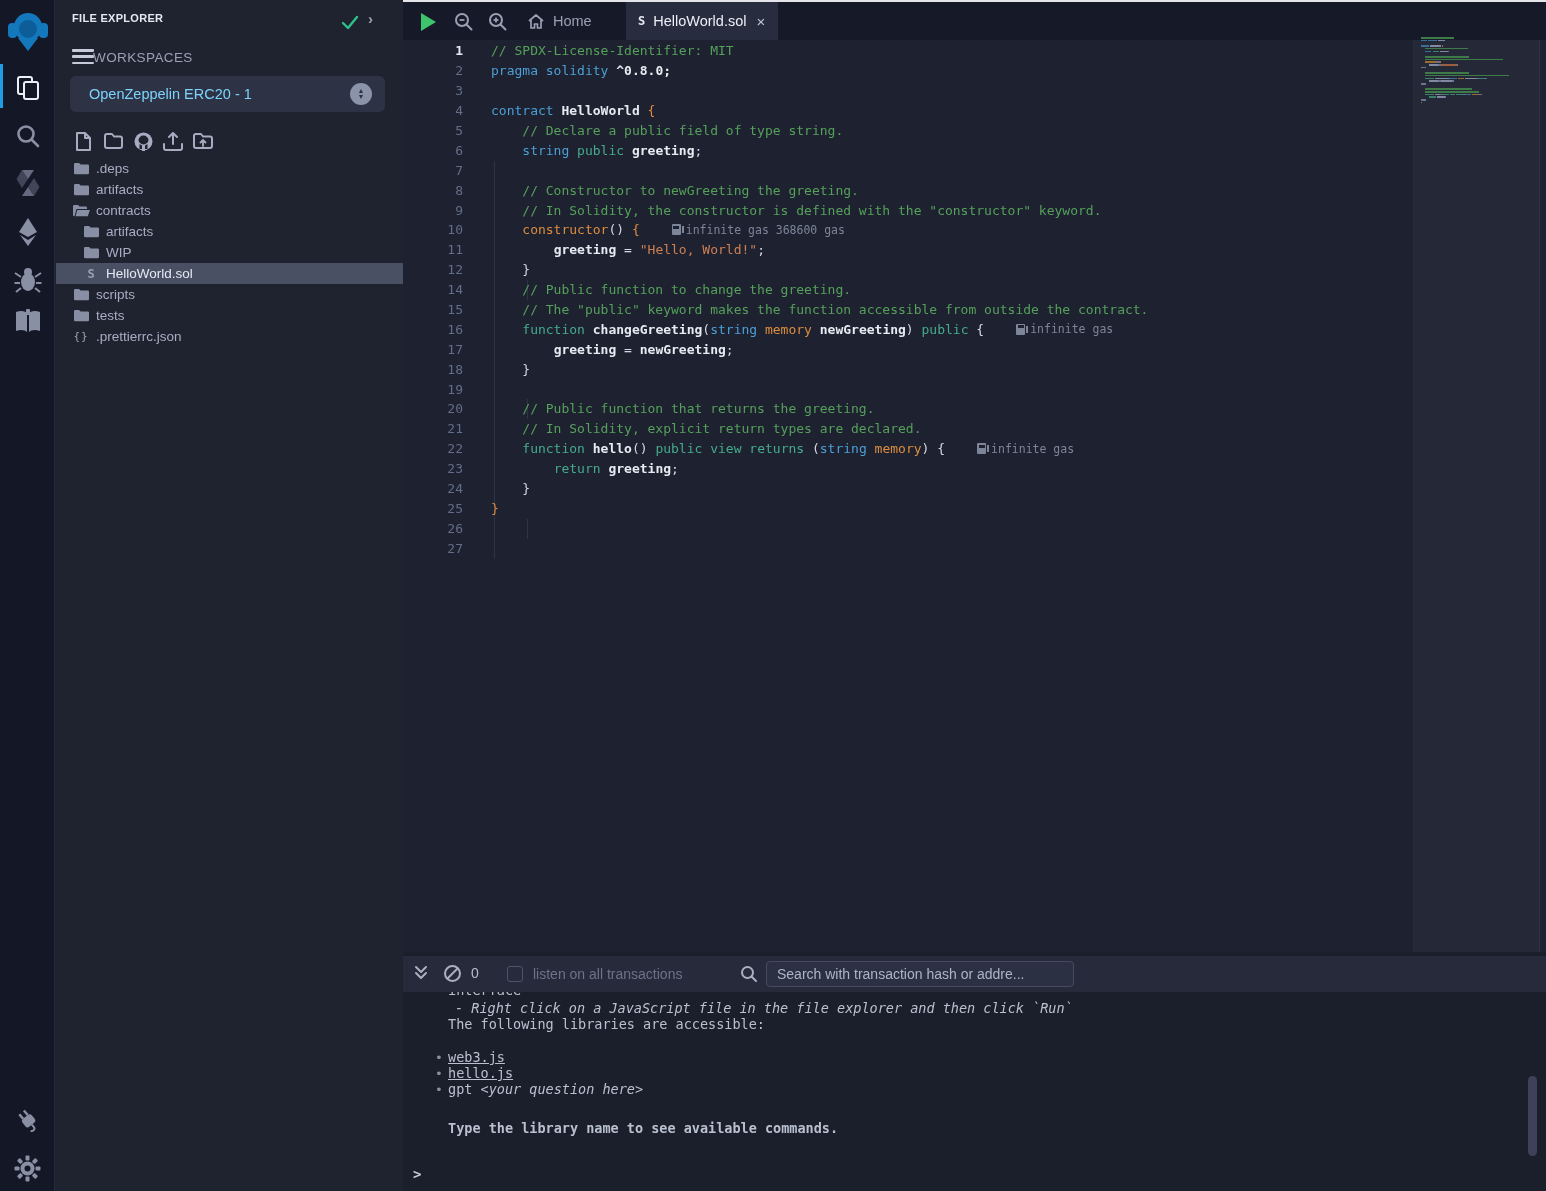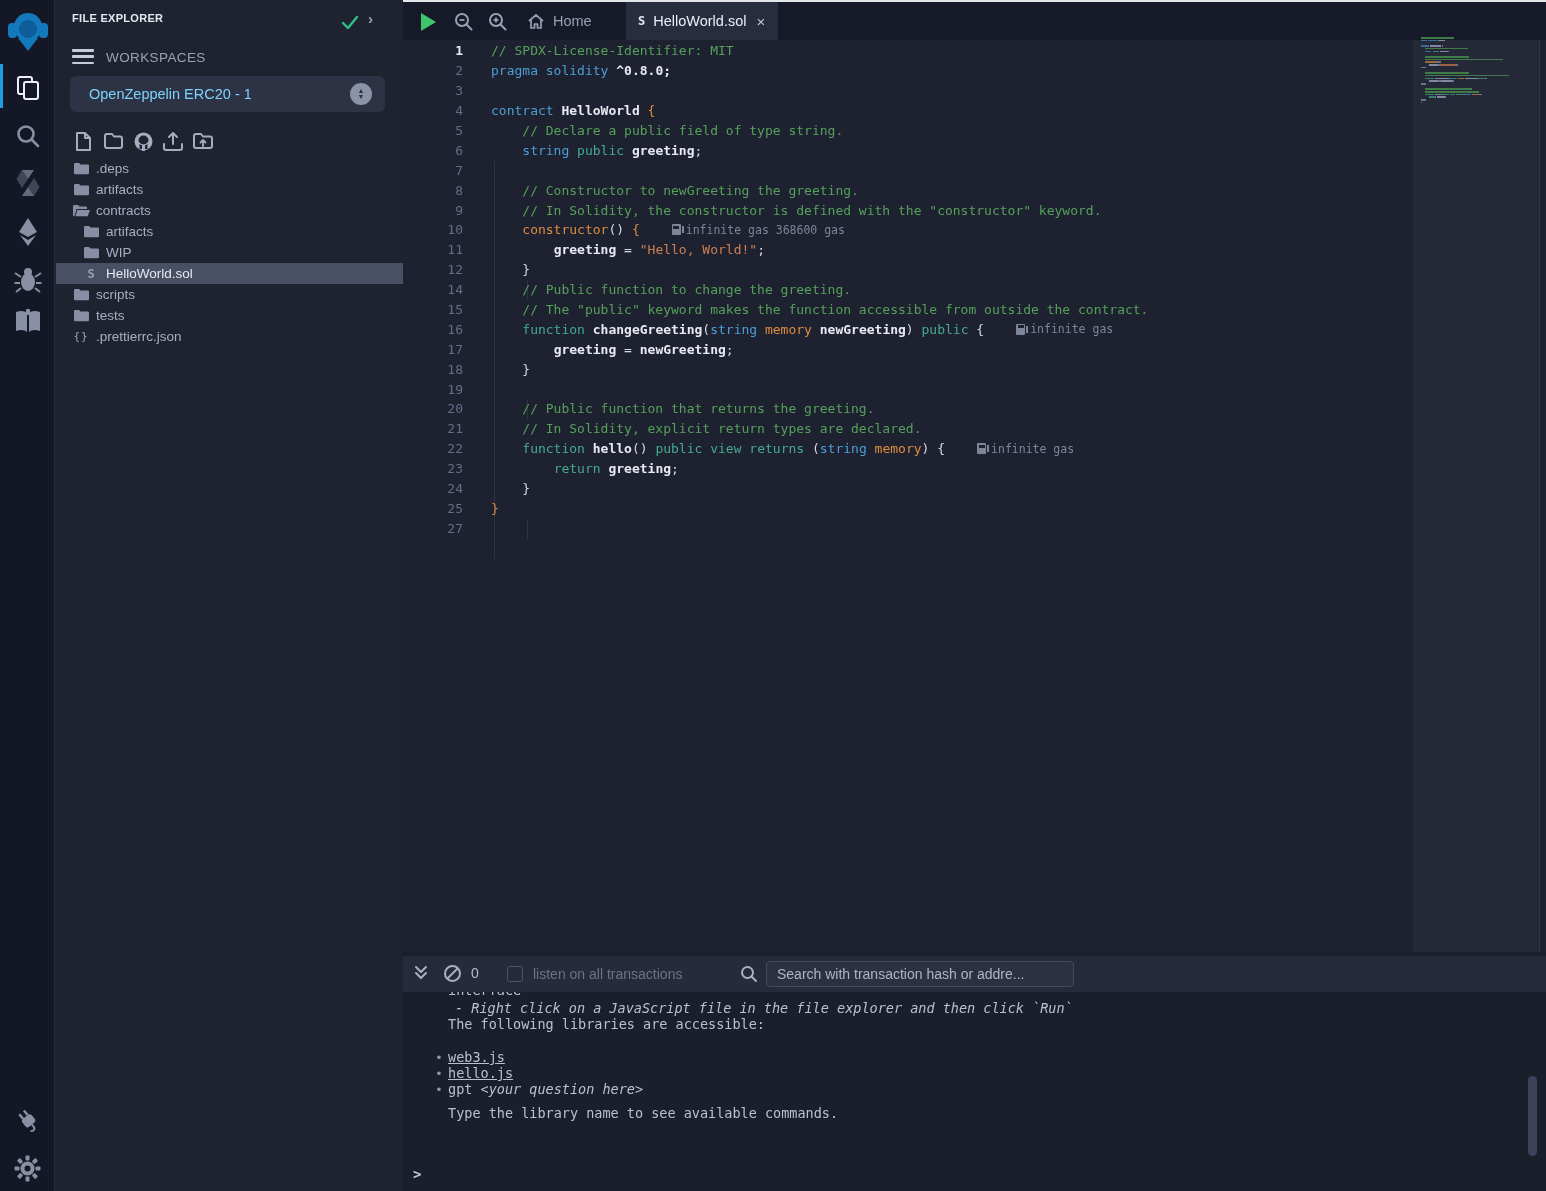--- a/index.html
+++ b/index.html
@@ -12,21 +12,21 @@
   .ab-icon { position:absolute; left:0; width:55px; display:flex; justify-content:center; align-items:center; }
   .ab-indicator { position:absolute; left:0; top:64px; width:3px; height:44px; background:#1e9de4; }
 
   
   #side-panel { position:absolute; left:56px; top:0; width:347px; height:1191px; background:#1f2330; }
   #panel-title { position:absolute; left:16px; top:12px; font-size:11px; font-weight:700; letter-spacing:.3px; color:#e4e8f1; }
   #panel-check { position:absolute; left:284px; top:13px; }
   #panel-chevron { position:absolute; left:312px; top:10px; font-size:15px; color:#9aa0b4; font-weight:700; }
   #ws-burger { position:absolute; left:16px; top:49px; width:22px; height:15px; display:flex; flex-direction:column; justify-content:space-between; }
   #ws-burger div { height:2.5px; background:#c6cbda; border-radius:1px; }
-  #ws-label { position:absolute; left:50px; top:50px; font-size:13.5px; letter-spacing:.4px; color:#9aa1b5; }
+  #ws-label { position:absolute; left:37px; top:50px; font-size:13.5px; letter-spacing:.4px; color:#9aa1b5; }
   #ws-select { position:absolute; left:14px; top:76px; width:315px; height:36px; background:#2e3245; border-radius:6px; display:flex; align-items:center; }
   #ws-select-label { margin-left:19px; font-size:14.5px; font-weight:500; color:#7dd3fc; }
   #ws-select-btn { position:absolute; right:13px; top:7px; width:22px; height:22px; border-radius:50%; background:#8b93a8; color:#2e3245; font-size:7px; display:flex; flex-direction:column; align-items:center; justify-content:center; line-height:6px; }
   #fe-toolbar { position:absolute; left:16px; top:129px; display:flex; gap:8px; }
   .fe-tool { width:22px; height:24px; display:flex; align-items:center; justify-content:center; }
   #file-tree { position:absolute; left:0; top:158px; width:347px; }
   .tree-row { position:relative; height:21px; display:flex; align-items:center; font-size:13.5px; color:#a8aec2; }
   .tree-row.selected { background:#4a5064; color:#e4e8f2; }
   .tree-ico { width:18px; display:flex; justify-content:center; margin-right:6px; }
   .glyph-json { font-family:"DejaVu Sans Mono",monospace; font-size:11px; color:#9aa1b5; letter-spacing:1px; }
@@ -355,20 +355,21 @@
           <div class="line"><span class="ln">16</span><span class="lc"><span class="tok-pl">    </span><span class="tok-fn">function</span><span class="tok-pl"> </span><span class="tok-id">changeGreeting</span><span class="tok-pl">(</span><span class="tok-kw">string</span><span class="tok-pl"> </span><span class="tok-or">memory</span><span class="tok-pl"> </span><span class="tok-id">newGreeting</span><span class="tok-pl">) </span><span class="tok-fn">public</span><span class="tok-pl"> {</span></span><span class="gas-note"><span class="gas-ico"></span><span>infinite gas</span></span></div>
           <div class="line"><span class="ln">17</span><span class="lc"><span class="tok-pl">        </span><span class="tok-id">greeting</span><span class="tok-pl"> = </span><span class="tok-id">newGreeting</span><span class="tok-pl">;</span></span></div>
           <div class="line"><span class="ln">18</span><span class="lc"><span class="tok-pl">    }</span></span></div>
           <div class="line"><span class="ln">19</span><span class="lc"></span></div>
           <div class="line"><span class="ln">20</span><span class="lc"><span class="tok-pl">    </span><span class="tok-cm">// Public function that returns the greeting.</span></span></div>
           <div class="line"><span class="ln">21</span><span class="lc"><span class="tok-pl">    </span><span class="tok-cm">// In Solidity, explicit return types are declared.</span></span></div>
           <div class="line"><span class="ln">22</span><span class="lc"><span class="tok-pl">    </span><span class="tok-fn">function</span><span class="tok-pl"> </span><span class="tok-id">hello</span><span class="tok-pl">() </span><span class="tok-fn">public</span><span class="tok-pl"> </span><span class="tok-fn">view</span><span class="tok-pl"> </span><span class="tok-fn">returns</span><span class="tok-pl"> (</span><span class="tok-kw">string</span><span class="tok-pl"> </span><span class="tok-or">memory</span><span class="tok-pl">) {</span></span><span class="gas-note"><span class="gas-ico"></span><span>infinite gas</span></span></div>
           <div class="line"><span class="ln">23</span><span class="lc"><span class="tok-pl">        </span><span class="tok-fn">return</span><span class="tok-pl"> </span><span class="tok-id">greeting</span><span class="tok-pl">;</span></span></div>
           <div class="line"><span class="ln">24</span><span class="lc"><span class="tok-pl">    }</span></span></div>
           <div class="line"><span class="ln">25</span><span class="lc"><span class="tok-br">}</span></span></div>
+          <div class="line"><span class="ln">26</span><span class="lc"></span></div>
           <div class="line"><span class="ln">27</span><span class="lc"></span></div>
         </div>
     </div>
 
     <div id="rail">
       <div id="minimap">
           <div class="mm-line" style="top: 0px;">
             <span class="mm-seg" style="width: 32.55px; background: rgb(63, 122, 73);"></span>
           </div>
           <div class="mm-line" style="top: 2.7px;">
@@ -503,21 +504,21 @@
     <div id="term-body">
         <div class="term-line" style="left: 45px; top: 30px;"><span>interface</span></div>
         <div class="term-line" style="left: 52px; top: 48px;"><span class="it">- Right click on a JavaScript file in the file explorer and then click `Run`</span></div>
         <div class="term-line" style="left: 45px; top: 64px;"><span>The following libraries are accessible:</span></div>
         <span class="term-bullet" style="left: 32px; top: 98px;">•</span>
         <div class="term-line" style="left: 45px; top: 97px;"><span class="lnk">web3.js</span></div>
         <span class="term-bullet" style="left: 32px; top: 114px;">•</span>
         <div class="term-line" style="left: 45px; top: 113px;"><span class="lnk">hello.js</span></div>
         <span class="term-bullet" style="left: 32px; top: 130px;">•</span>
         <div class="term-line" style="left: 45px; top: 129px;"><span>gpt </span><span class="it">&lt;your question here&gt;</span></div>
-        <div class="term-line" style="left: 45px; top: 153px;"><span>Type the library name to see available commands.</span></div>
+        <div class="term-line" style="left: 45px; top: 168px; font-weight: bold;"><span>Type the library name to see available commands.</span></div>
       </div>
     <div id="term-head">
       <span style="position:absolute;left:10px;top:9px;">
         <svg width="16" height="17" viewBox="0 0 16 17">
             <polyline points="3,2 8,7 13,2" fill="none" stroke="#aab0c0" stroke-width="2" stroke-linecap="round" stroke-linejoin="round"></polyline>
             <polyline points="3,8 8,13 13,8" fill="none" stroke="#aab0c0" stroke-width="2" stroke-linecap="round" stroke-linejoin="round"></polyline>
           </svg>
       </span>
       <span style="position:absolute;left:40px;top:8px;">
         <svg width="19" height="19" viewBox="0 0 19 19">

